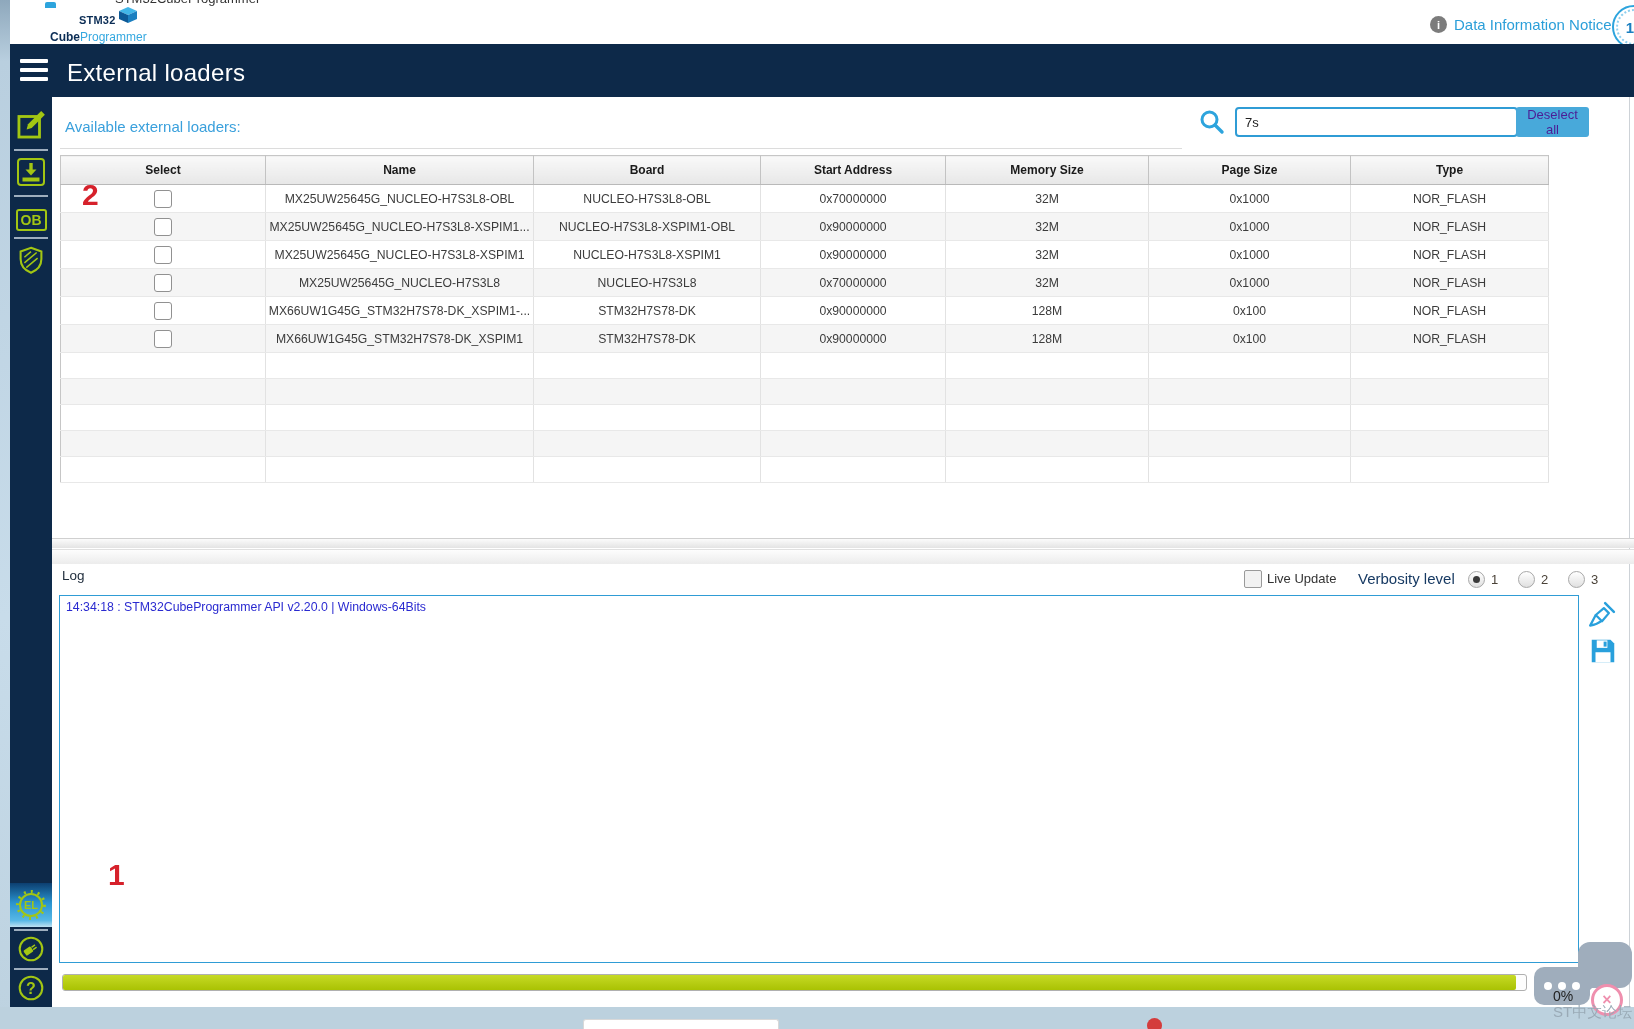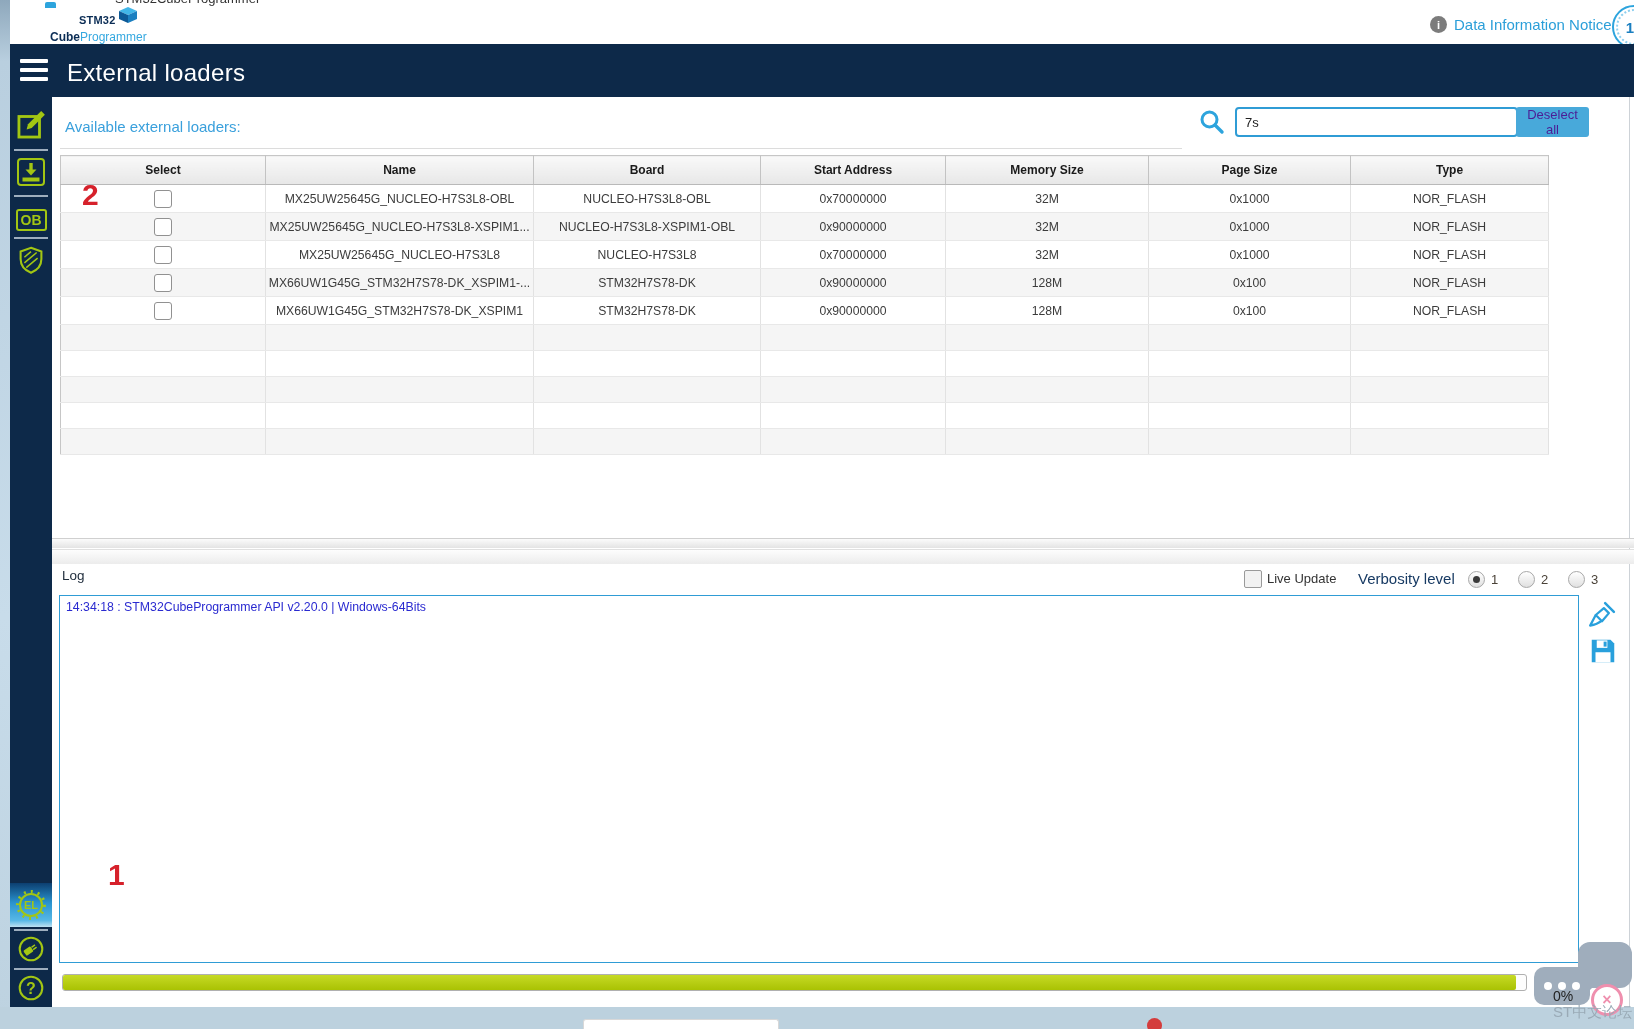--- a/index.html
+++ b/index.html
@@ -275,20 +275,29 @@
           <td><span class="cb"></span></td>
           <td>MX25UW25645G_NUCLEO-H7S3L8-XSPIM1...</td>
           <td>NUCLEO-H7S3L8-XSPIM1-OBL</td>
           <td>0x90000000</td>
           <td>32M</td>
           <td>0x1000</td>
           <td>NOR_FLASH</td>
         </tr>
         <tr>
           <td><span class="cb"></span></td>
+          <td>MX25UW25645G_NUCLEO-H7S3L8-XSPIM1</td>
+          <td>NUCLEO-H7S3L8-XSPIM1</td>
+          <td>0x90000000</td>
+          <td>32M</td>
+          <td>0x1000</td>
+          <td>NOR_FLASH</td>
+        </tr>
+        <tr>
+          <td><span class="cb"></span></td>
           <td>MX25UW25645G_NUCLEO-H7S3L8</td>
           <td>NUCLEO-H7S3L8</td>
           <td>0x70000000</td>
           <td>32M</td>
           <td>0x1000</td>
           <td>NOR_FLASH</td>
         </tr>
         <tr>
           <td><span class="cb"></span></td>
           <td>MX66UW1G45G_STM32H7S78-DK_XSPIM1-...</td>

